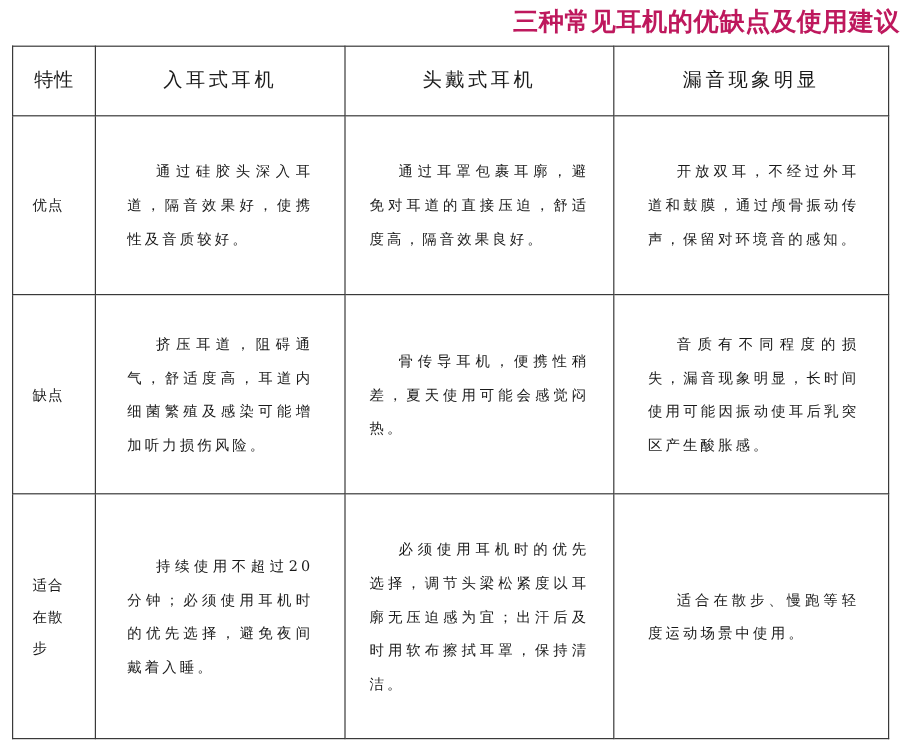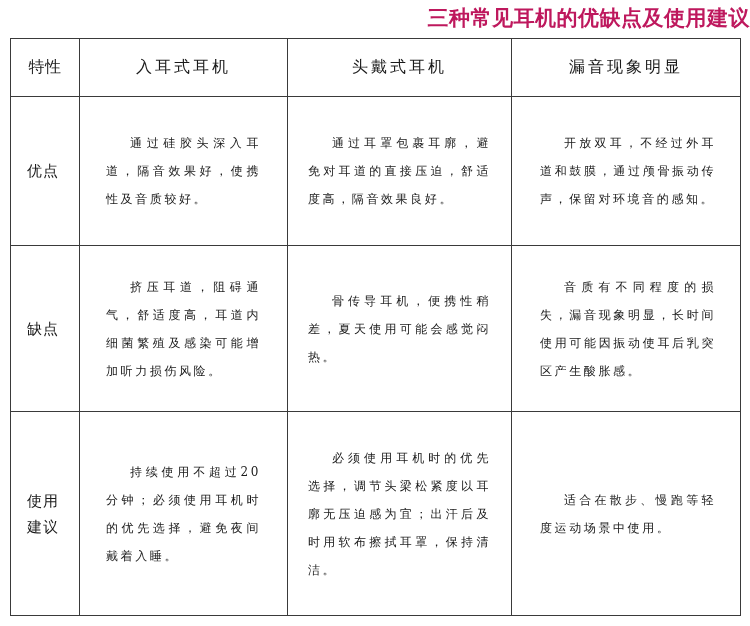--- a/index.html
+++ b/index.html
@@ -51,21 +51,21 @@
     th.hcell {
       text-align: center;
       font-size: 16px;
       letter-spacing: 3px;
     }
     th.hcell.first {
       letter-spacing: 0.5px;
     }
     td.label-cell {
       text-align: center;
-      font-size: 15px;
+      font-size: 12px;
       line-height: 26px;
       letter-spacing: 1px;
     }
     td.label-cell .lbl {
       display: inline-block;
       width: 36px;
       text-align: left;
       word-break: break-all;
     }
     td.body-cell {
@@ -128,21 +128,21 @@
     <td class="body-cell col2">
       <span class="txt">骨传导耳机，便携性稍差，夏天使用可能会感觉闷热。</span>
     </td>
     <td class="body-cell col3">
       <span class="txt">音质有不同程度的损失，漏音现象明显，长时间使用可能因振动使耳后乳突区产生酸胀感。</span>
     </td>
   </tr>
 
   <tr class="row-usage">
     <td class="label-cell">
-      <span class="lbl">使用建议</span>
+      <span class="lbl">适合在散步</span>
     </td>
     <td class="body-cell col1">
       <span class="txt">持续使用不超过20分钟；必须使用耳机时的优先选择，避免夜间戴着入睡。</span>
     </td>
     <td class="body-cell col2">
       <span class="txt">必须使用耳机时的优先选择，调节头梁松紧度以耳廓无压迫感为宜；出汗后及时用软布擦拭耳罩，保持清洁。</span>
     </td>
     <td class="body-cell col3">
       <span class="txt">适合在散步、慢跑等轻度运动场景中使用。</span>
     </td>

